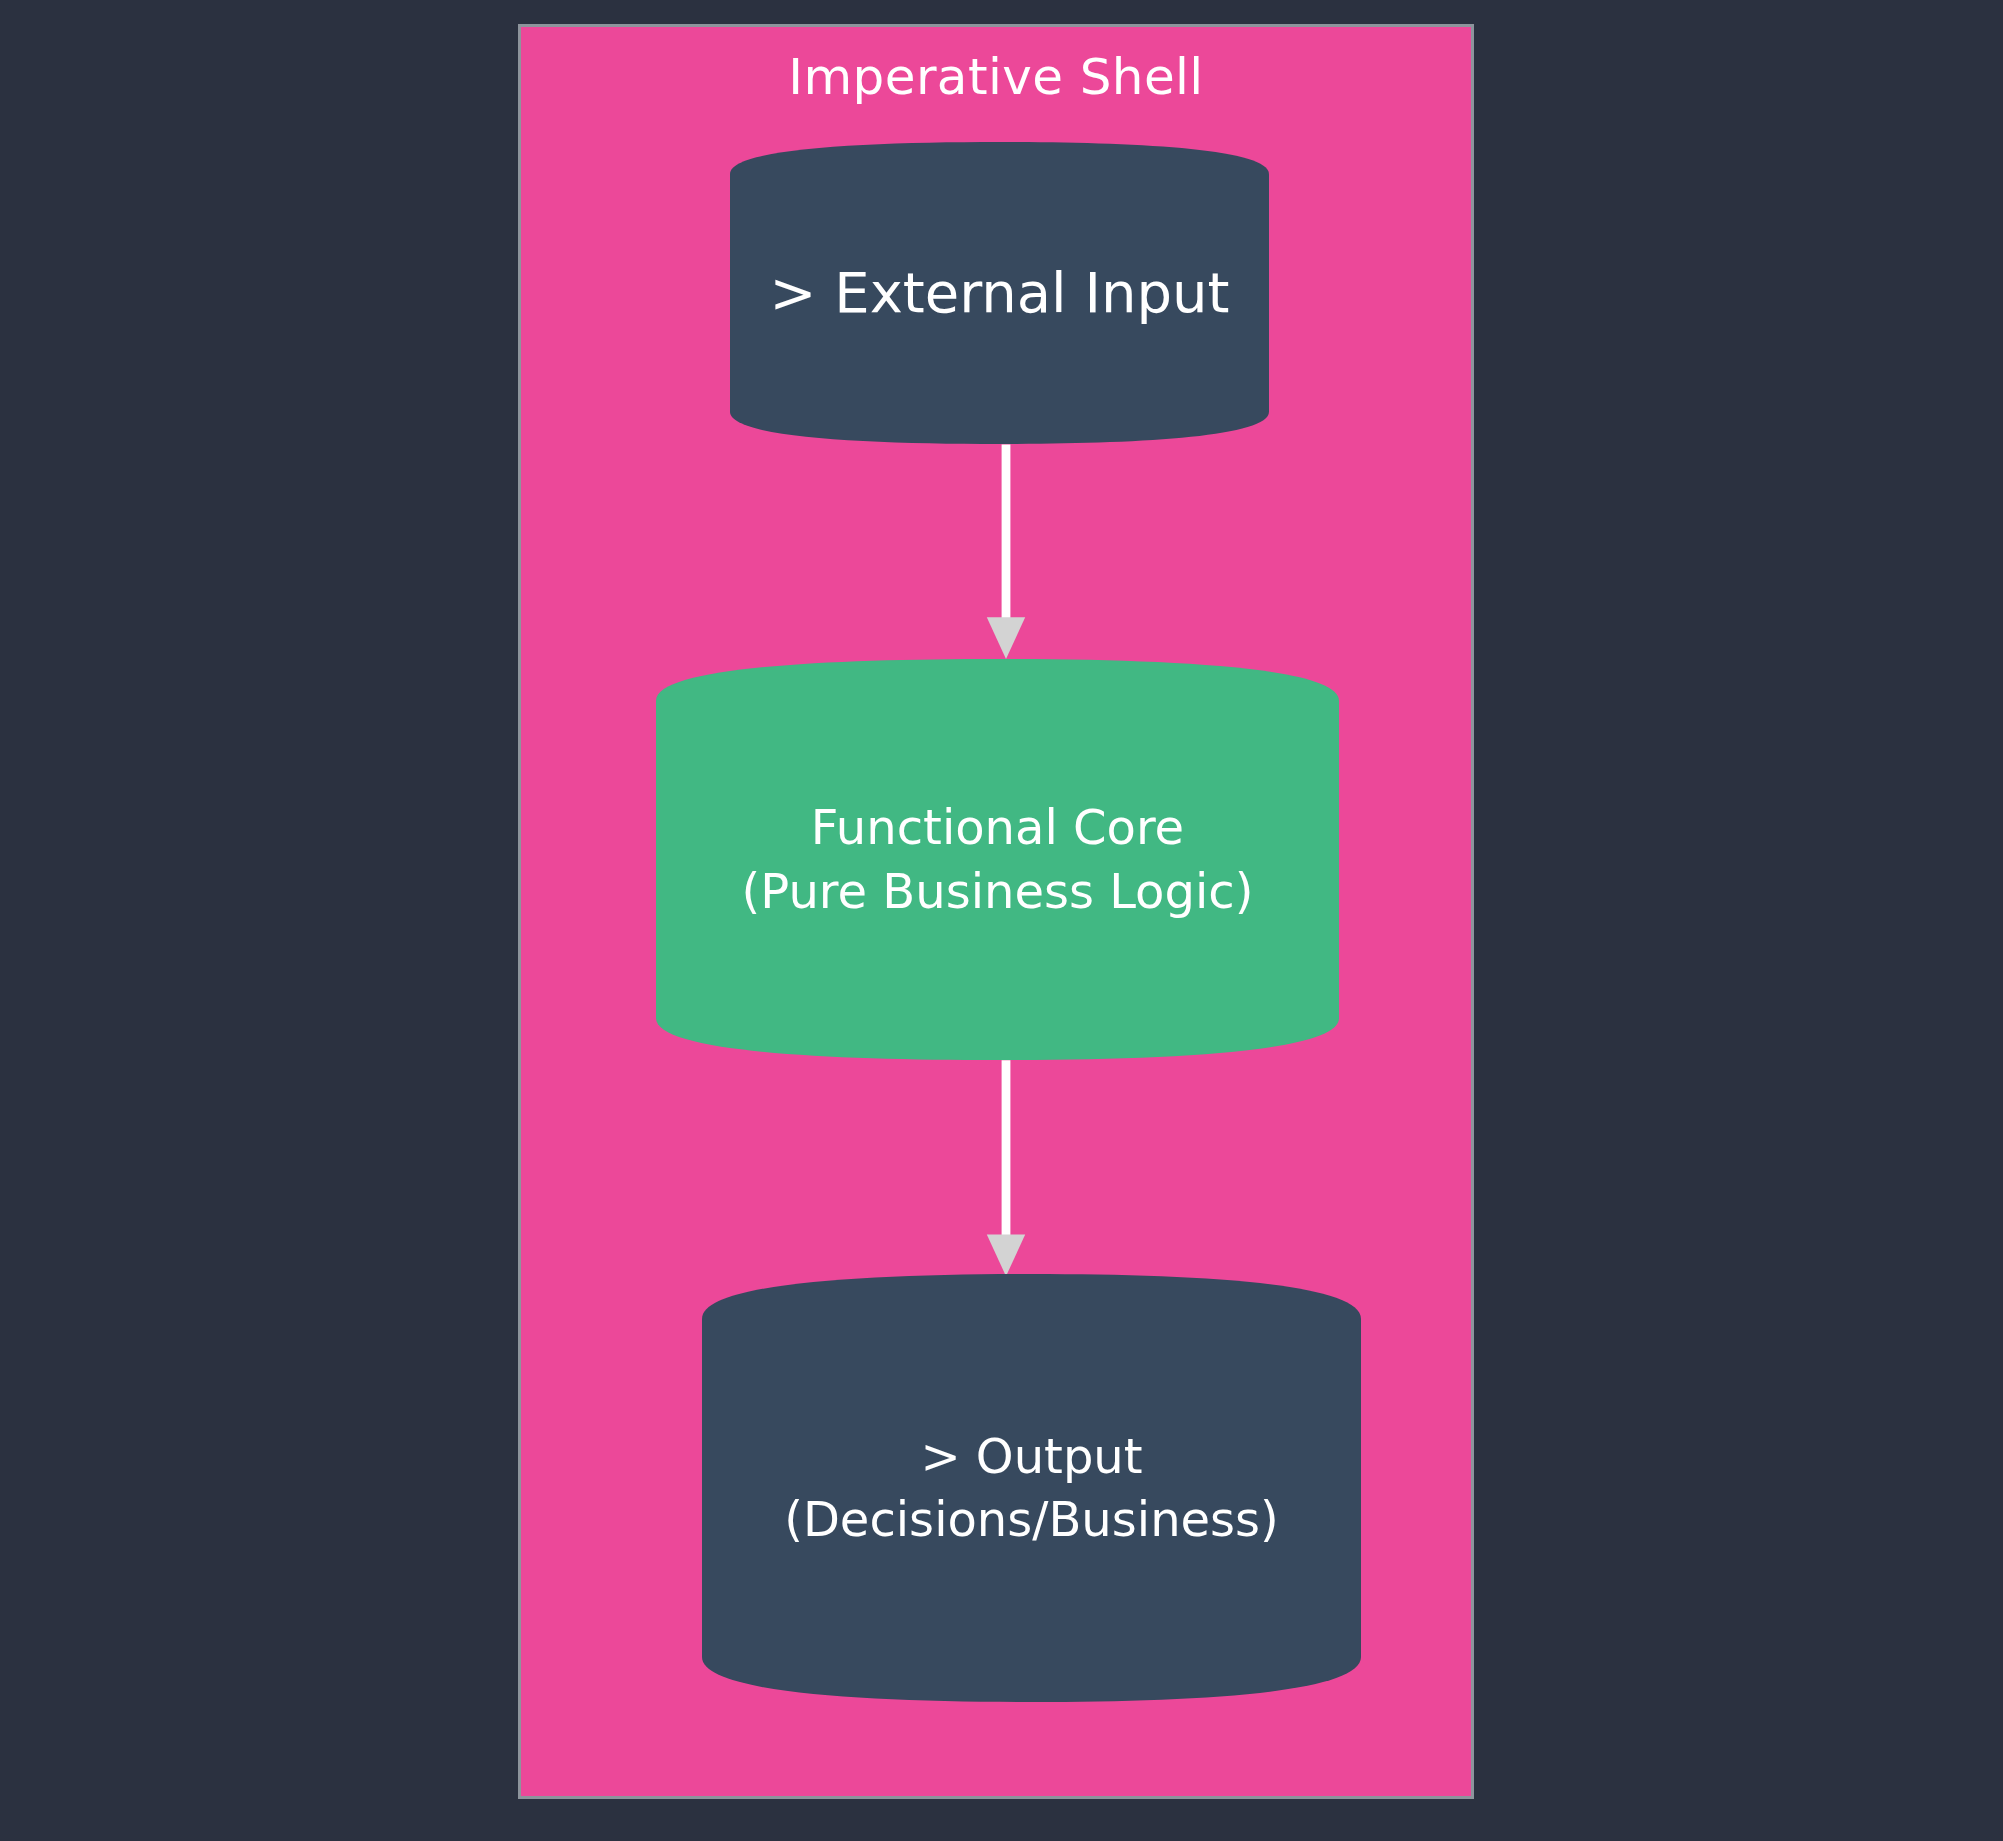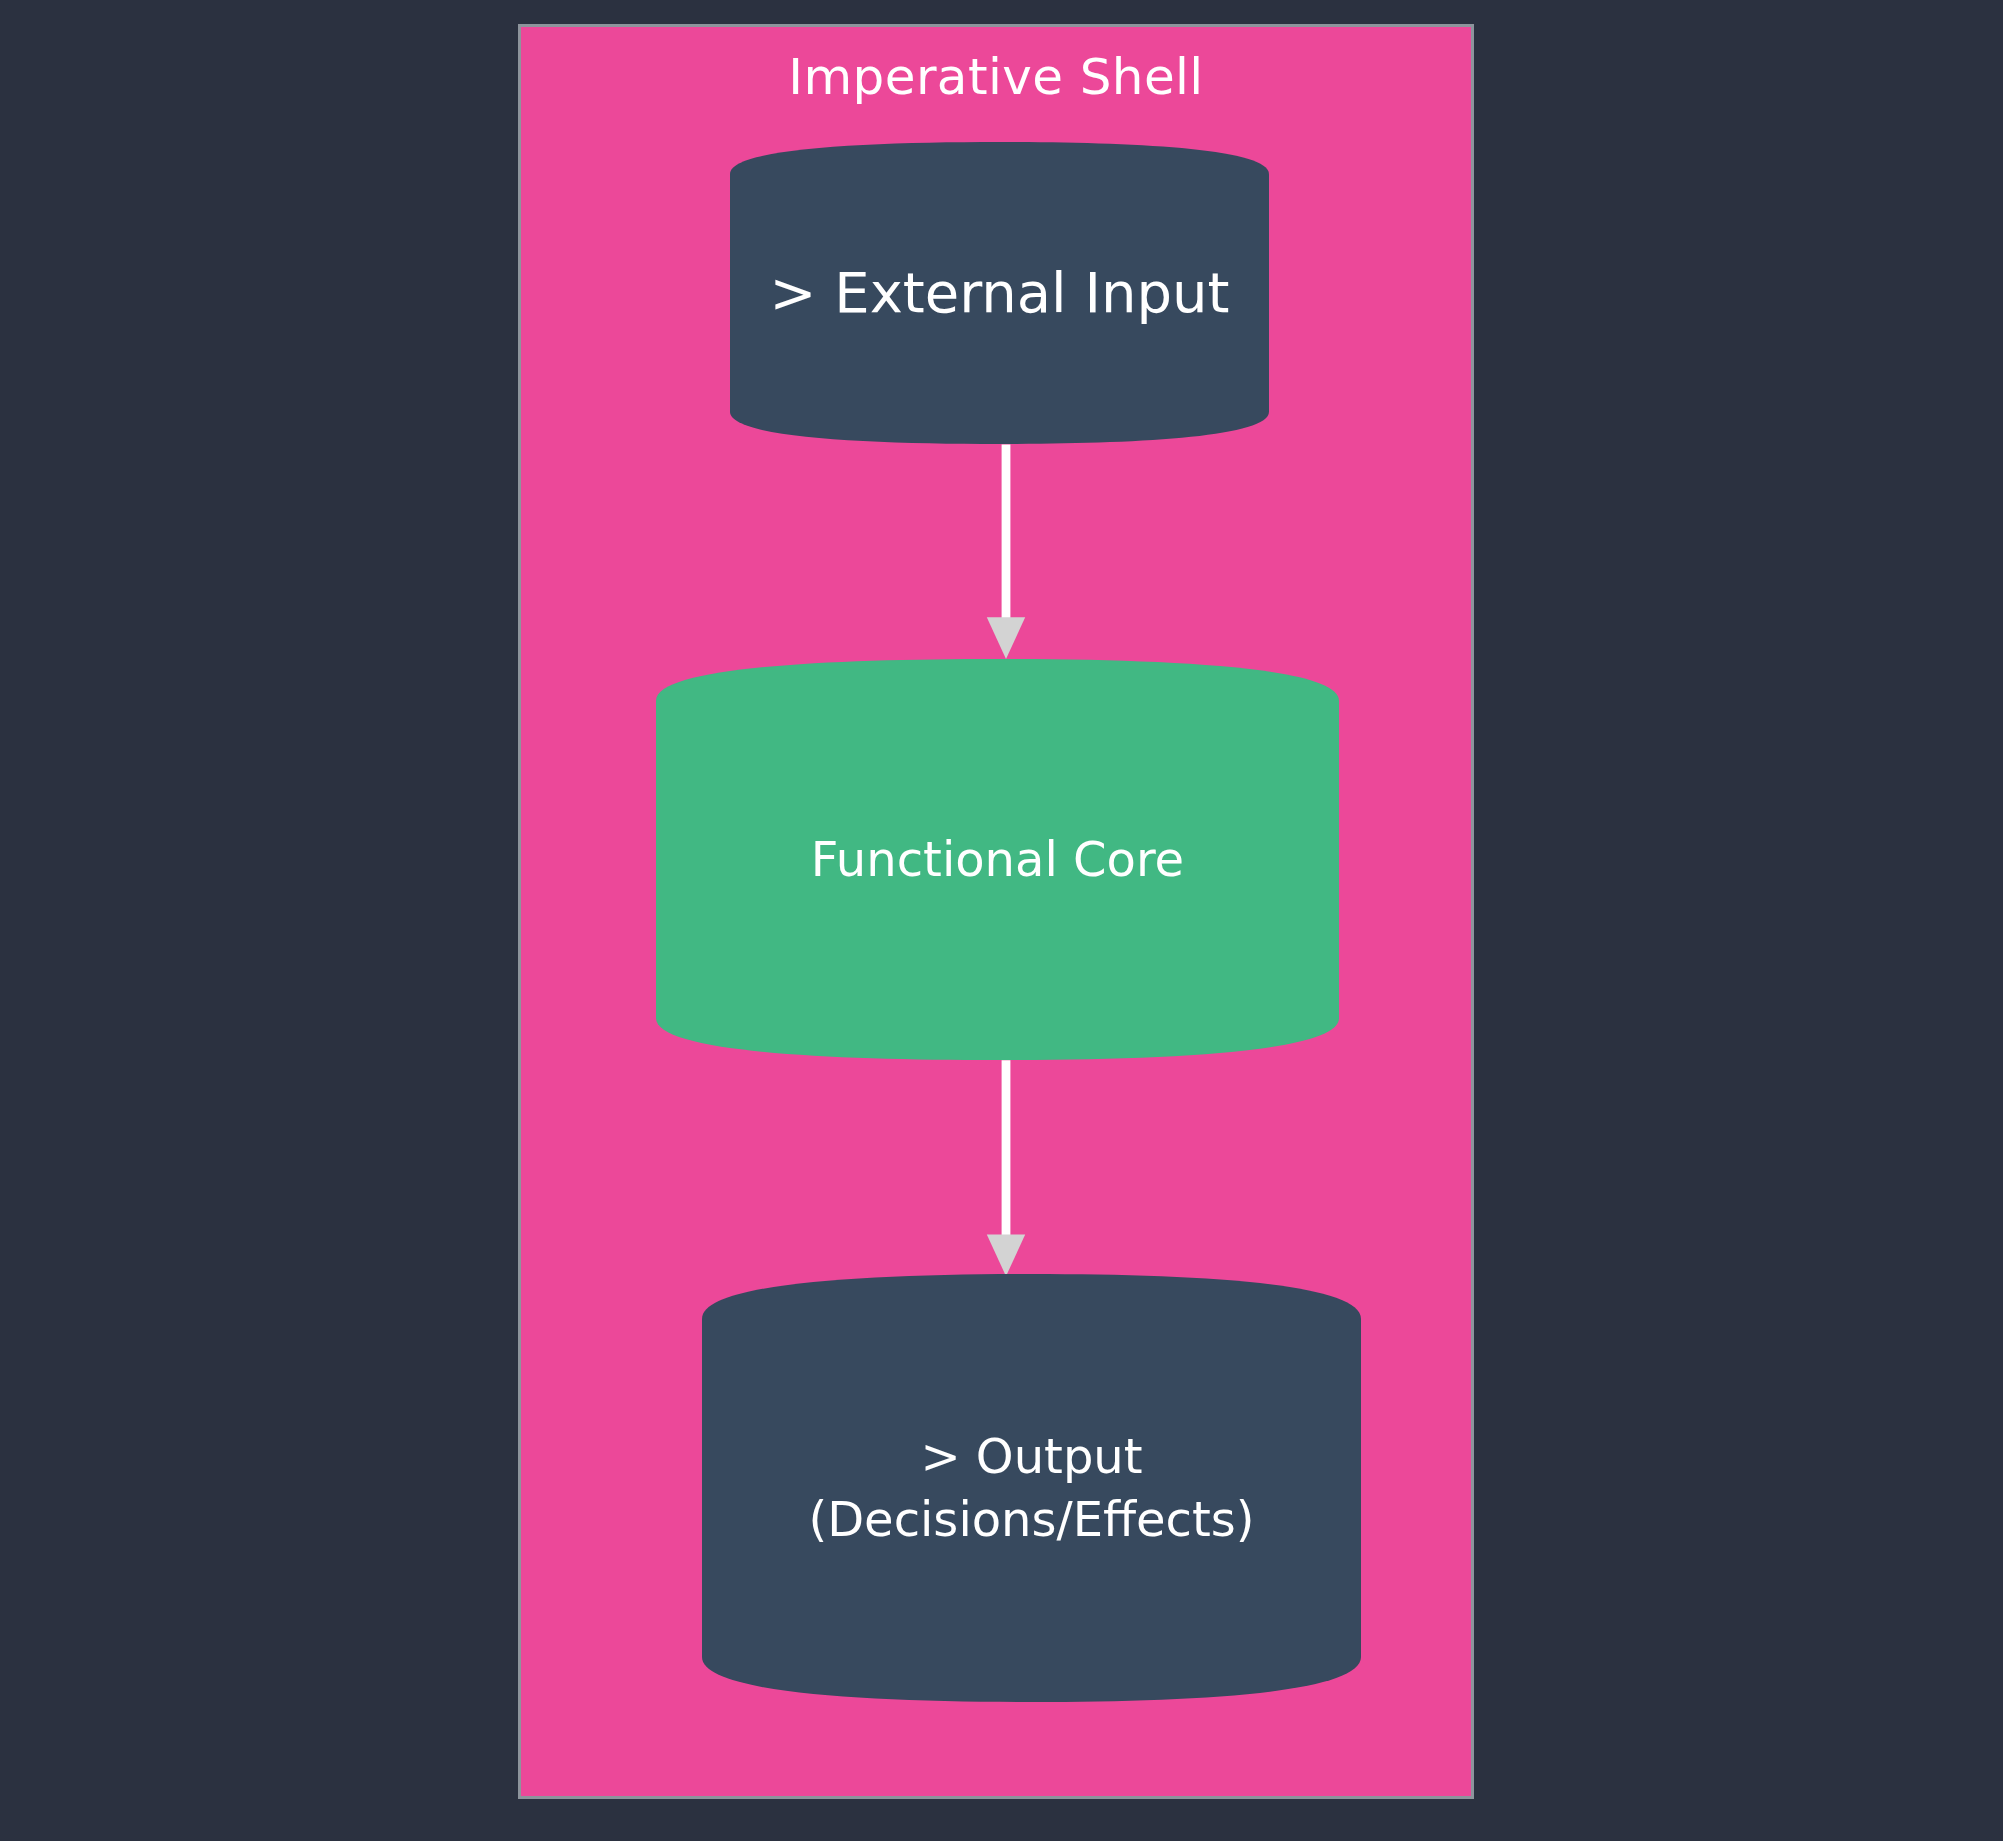--- a/index.html
+++ b/index.html
@@ -146,20 +146,21 @@
       <path d="M 0,52
                C 0,10 213,0 426,0
                C 639,0 852,10 852,52
                L 852,448
                C 852,490 639,500 426,500
                C 213,500 0,490 0,448
                Z" fill="#41b883"></path>
     </svg>
     <div class="node-label">
       <span>Functional Core</span>
+      <span class="line2">(Pure Business Logic)</span>
     </div>
   </div>
 
   <div class="edge" style="left:982px; top:1060px;">
     <svg width="48" height="218" viewBox="0 0 60 272">
       <line x1="30" y1="0" x2="30" y2="220" stroke="#ffffff" stroke-width="11"></line>
       <polygon points="6,218 54,218 30,270" fill="#d3d3d3"></polygon>
     </svg>
   </div>
 
@@ -168,18 +169,18 @@
       <path d="M 0,56
                C 0,11 205,0 411,0
                C 617,0 822,11 822,56
                L 822,478
                C 822,523 617,534 411,534
                C 205,534 0,523 0,478
                Z" fill="#37495e"></path>
     </svg>
     <div class="node-label">
       <span>&gt; Output</span>
-      <span class="line2">(Decisions/Effects)</span>
+      <span class="line2">(Decisions/Business)</span>
     </div>
   </div>
 
 </div>
 
 
 </body></html>

